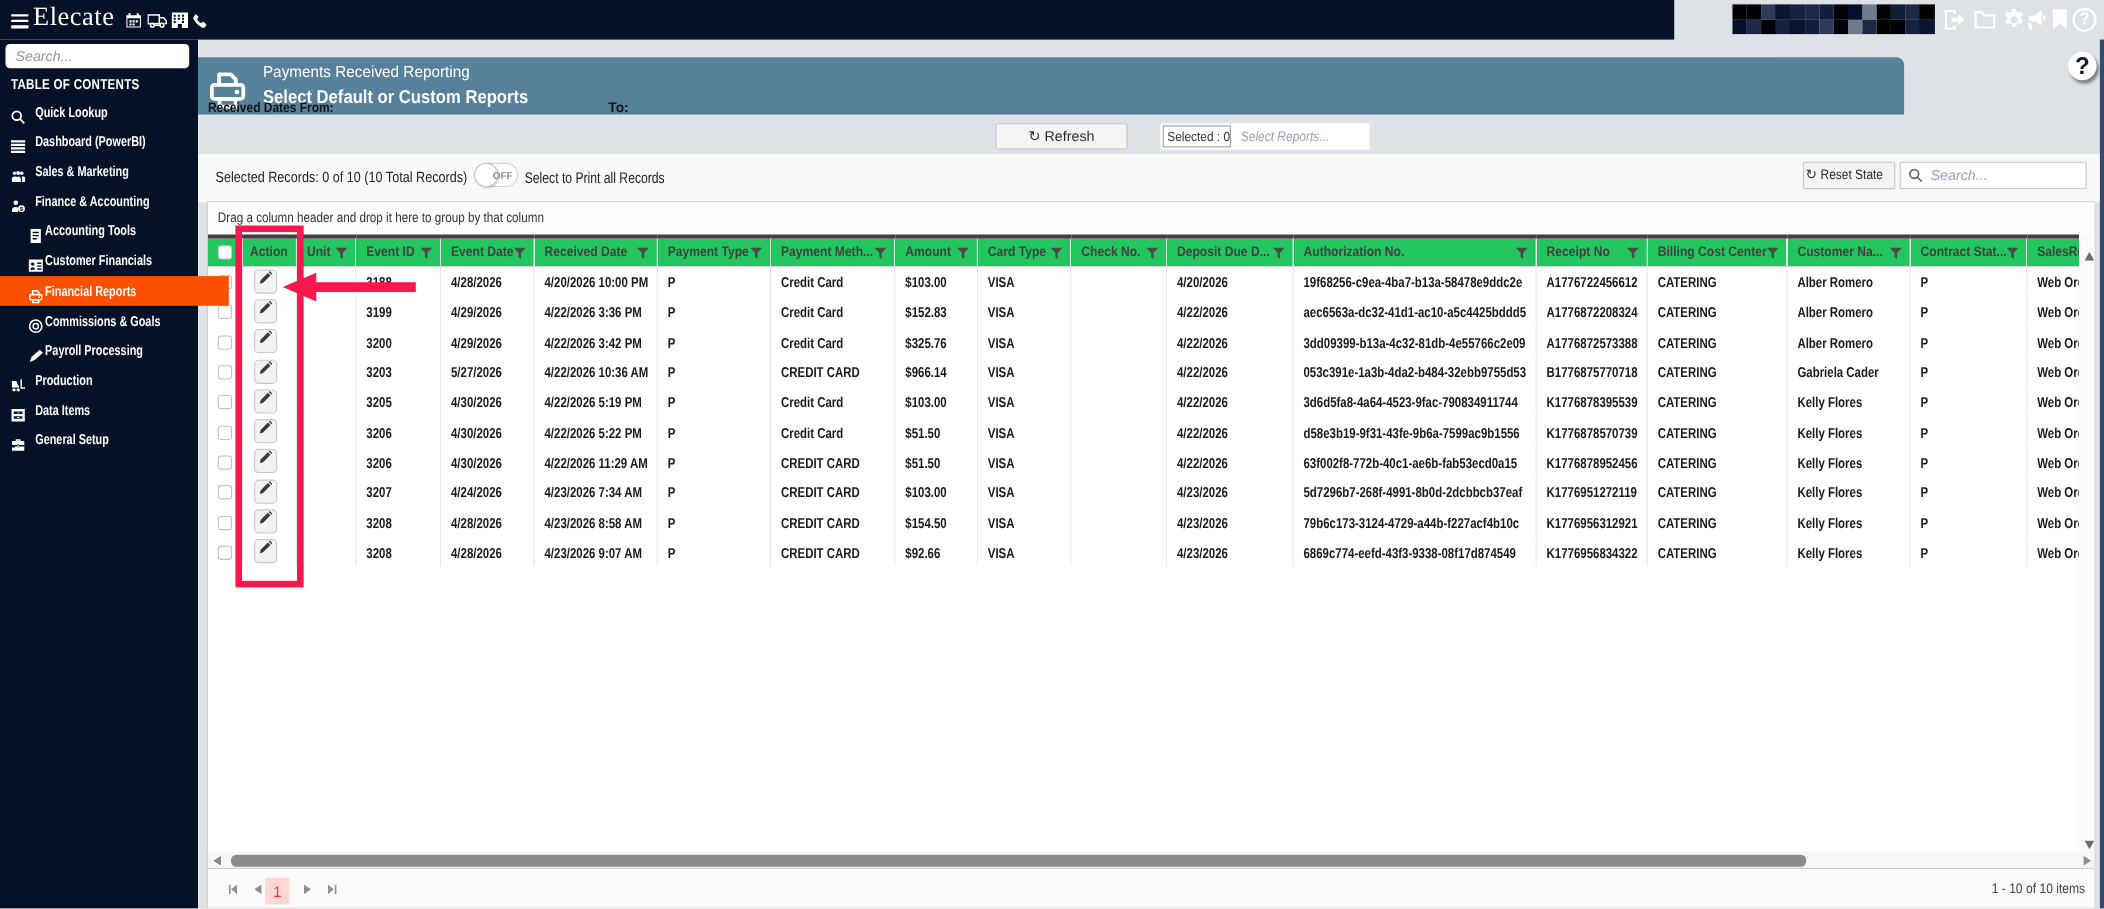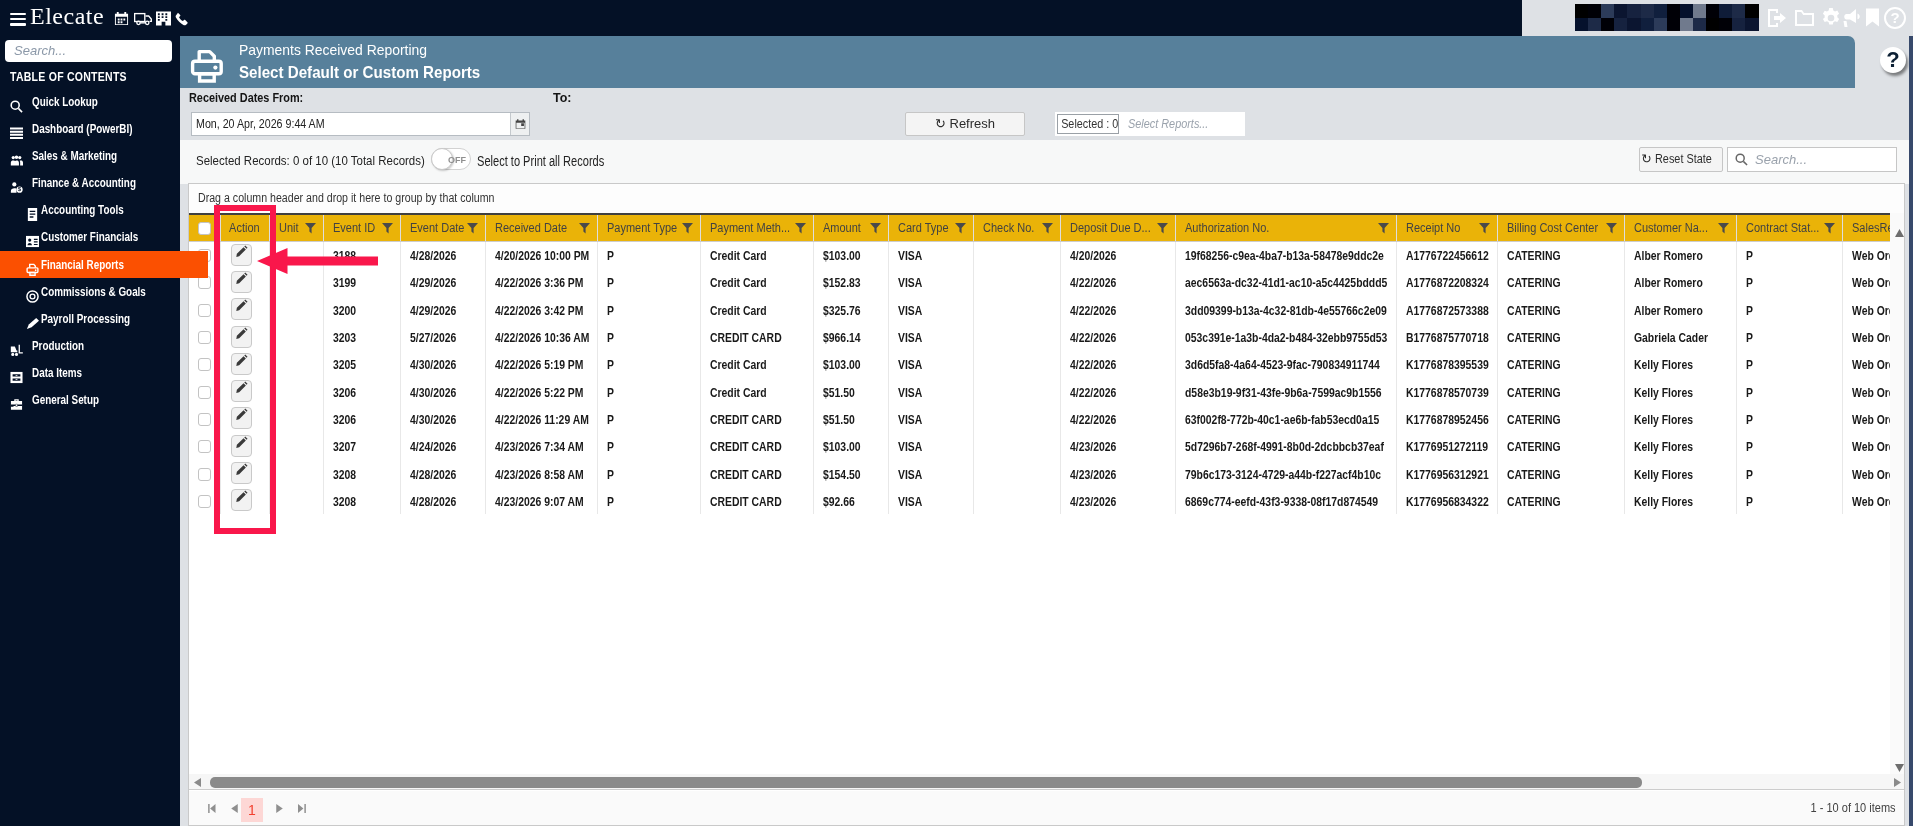--- a/index.html
+++ b/index.html
@@ -19,21 +19,21 @@
 .mi{position:absolute;left:0;width:208px;height:27px;color:#fff;font-weight:bold;font-size:13px;line-height:27px}
 .mi .tx{position:absolute;left:32px;top:0;transform:scaleX(.76);transform-origin:0 50%;display:inline-block;white-space:nowrap}
 .mi.sub .tx{left:41px}
 .mi .ic{position:absolute;left:10px;top:7px;width:13px;height:13px}
 .mi.sub .ic{left:26px;width:12px;height:13px;top:7px}
 
 #fin-rep{background:#fb5001}
 
 #main{position:absolute;left:180px;top:36px;width:1729px;height:790px;background:#dee1e5}
 #redge{position:absolute;left:1909px;top:36px;width:4px;height:790px;background:#37496b}
-#bluehead{position:absolute;left:0;top:0;width:1675px;height:52px;background:#57809b;border-top-right-radius:7px}
+#bluehead{position:absolute;left:0;top:16px;width:1551px;height:52px;background:#57809b;border-top-right-radius:7px}
 #bh-title{position:absolute;left:59px;top:6px;color:#fff;font-size:14.5px}
 #bh-sub{position:absolute;left:59px;top:27px;color:#fff;font-size:17px;font-weight:bold}
 #helpq{position:absolute;left:1700px;top:11px;width:26px;height:26px;border-radius:50%;background:#fff;box-shadow:2px 3px 3px rgba(0,0,0,.45);color:#0c2034;font-weight:bold;font-size:22px;text-align:center;line-height:26px}
 
 .flabel{position:absolute;color:#141414;font-weight:bold;font-size:13px}
 .dinput{position:absolute;height:24px;background:#fff;border:1px solid #b6bcc2}
 .dinput .val{position:absolute;left:4px;top:0;line-height:22px;font-size:13px;color:#222;transform:scaleX(.82);transform-origin:0 50%;white-space:nowrap}
 .dinput .cbtn{position:absolute;right:0;top:0;width:19px;height:22px;background:#eef0f1;border-left:1px solid #c4c9cd;text-align:center}
 .gbtn{position:absolute;height:24px;background:#f4f4f4;border:1px solid #c6c6c6;border-radius:2px;font-size:13px;color:#2c2c2c;text-align:center}
 #selchip{position:absolute;left:875px;top:76px;width:190px;height:24px;background:#fff}
@@ -47,21 +47,21 @@
 #toggle .off{position:absolute;right:4px;top:6px;font-size:9px;color:#8f8f8f;font-weight:bold}
 #selband .t2{position:absolute;left:297px;top:13px;font-size:14px;color:#232323}
 #rstbtn{left:1459px;top:7px;width:84px;height:25px;line-height:23px;white-space:nowrap;font-size:12.5px}
 #gsearch{position:absolute;left:1547px;top:7px;width:170px;height:25px;background:#fff;border:1px solid #c6c6c6}
 #gsearch .ph{position:absolute;left:27px;top:0;line-height:23px;font-style:italic;color:#9aa2ac;font-size:13px}
 
 #panel{position:absolute;left:8px;top:147px;width:1717px;height:643px;background:#fff;border:1px solid #c9c9c9}
 #draghint{position:absolute;left:0;top:0;width:1715px;height:29px;background:#fdfdfd;font-size:12.5px;color:#333;line-height:29px;padding-left:9px}
 #gridwrap{position:absolute;left:0;top:29px;width:1701px;height:302px;overflow:hidden}
 table{table-layout:fixed;border-collapse:collapse;width:1750px}
-th{height:27px;background:#eab308;border-top:2px solid #404040;border-bottom:1px solid #cdcdcd;border-right:1px solid #dedede;font-weight:normal;font-size:12.5px;color:#424242;text-align:left;padding:0 0 0 9px;position:relative;white-space:nowrap;overflow:hidden}
+th{height:27px;background:#22c55e;border-top:4px solid #404040;border-bottom:1px solid #cdcdcd;border-right:1px solid #dedede;font-weight:bold;font-size:12.5px;color:#424242;text-align:left;padding:0 0 0 9px;position:relative;white-space:nowrap;overflow:hidden}
 td{height:27.3px;border-right:1px solid #e8e8e8;font-size:13px;font-weight:bold;color:#191919;padding:0 0 0 9px;white-space:nowrap;overflow:hidden}
 th .fun{position:absolute;right:7px;top:8px}
 th.ac{text-align:center;padding:0}
 td.cc{text-align:center;padding:0}
 td .sq{position:relative;top:1px}
 .ckb{display:inline-block;width:13px;height:13px;border:1px solid #c3c3c3;border-radius:3px;background:#fff;vertical-align:middle}
 .pbtn{display:inline-block;width:21px;height:22px;background:#f2f2f2;border:1px solid #c9c9c9;border-radius:4px;vertical-align:middle;line-height:18px;margin-right:7px}
 
 #vsb{position:absolute;left:1701px;top:29px;width:14px;height:563px;background:#fafafa}
 #hsb{position:absolute;left:0;top:590px;width:1715px;height:16px;background:#f6f6f6;border-bottom:1px solid #ccc}
@@ -270,26 +270,20 @@
           <path d="M10.6 25.8h14.6v7.2H10.6z"></path>
         </g>
         <circle cx="26.4" cy="19.6" r="2.1" fill="#fff"></circle>
       </svg>
     <div id="bh-title"><span class="sq" style="transform:scaleX(.96)">Payments Received Reporting</span></div>
     <div id="bh-sub"><span class="sq" style="transform:scaleX(.89)">Select Default or Custom Reports</span></div>
   </div>
   <div id="helpq">?</div>
   <div class="flabel" style="left:9px;top:55px;font-size:12.5px"><span class="sq s87">Received Dates From:</span></div>
   <div class="flabel" style="left:373px;top:55px;font-size:12.5px">To:</div>
-  <div class="dinput" style="left:11px;top:76px;width:339px">
-      <span class="val">Mon, 20 Apr, 2026 9:44 AM</span>
-      <span class="cbtn"><svg width="11" height="12" viewBox="0 0 16 16" style="margin-top:5px">
-          <path fill="#444" d="M3 1h2v2h6V1h2v2h2v12H1V3h2V1zm-1 5v8h12V6H2zm7 1h4v4H9V7z"></path>
-        </svg></span>
-    </div>
   <div class="gbtn" id="refbtn" style="left:725px;top:76px;width:120px;line-height:22px">↻ Refresh</div>
   <div id="selchip">
       <span class="chip"><span class="sq s90" style="transform-origin:50% 50% ">Selected : 0</span></span>
       <span class="ph">Select Reports...</span>
     </div>
   <div id="selband">
     <div class="t1"><span class="sq s85">Selected Records: 0 of 10 (10 Total Records)</span></div>
     <div id="toggle">
         <span class="knob"></span>
         <span class="off">OFF</span>

